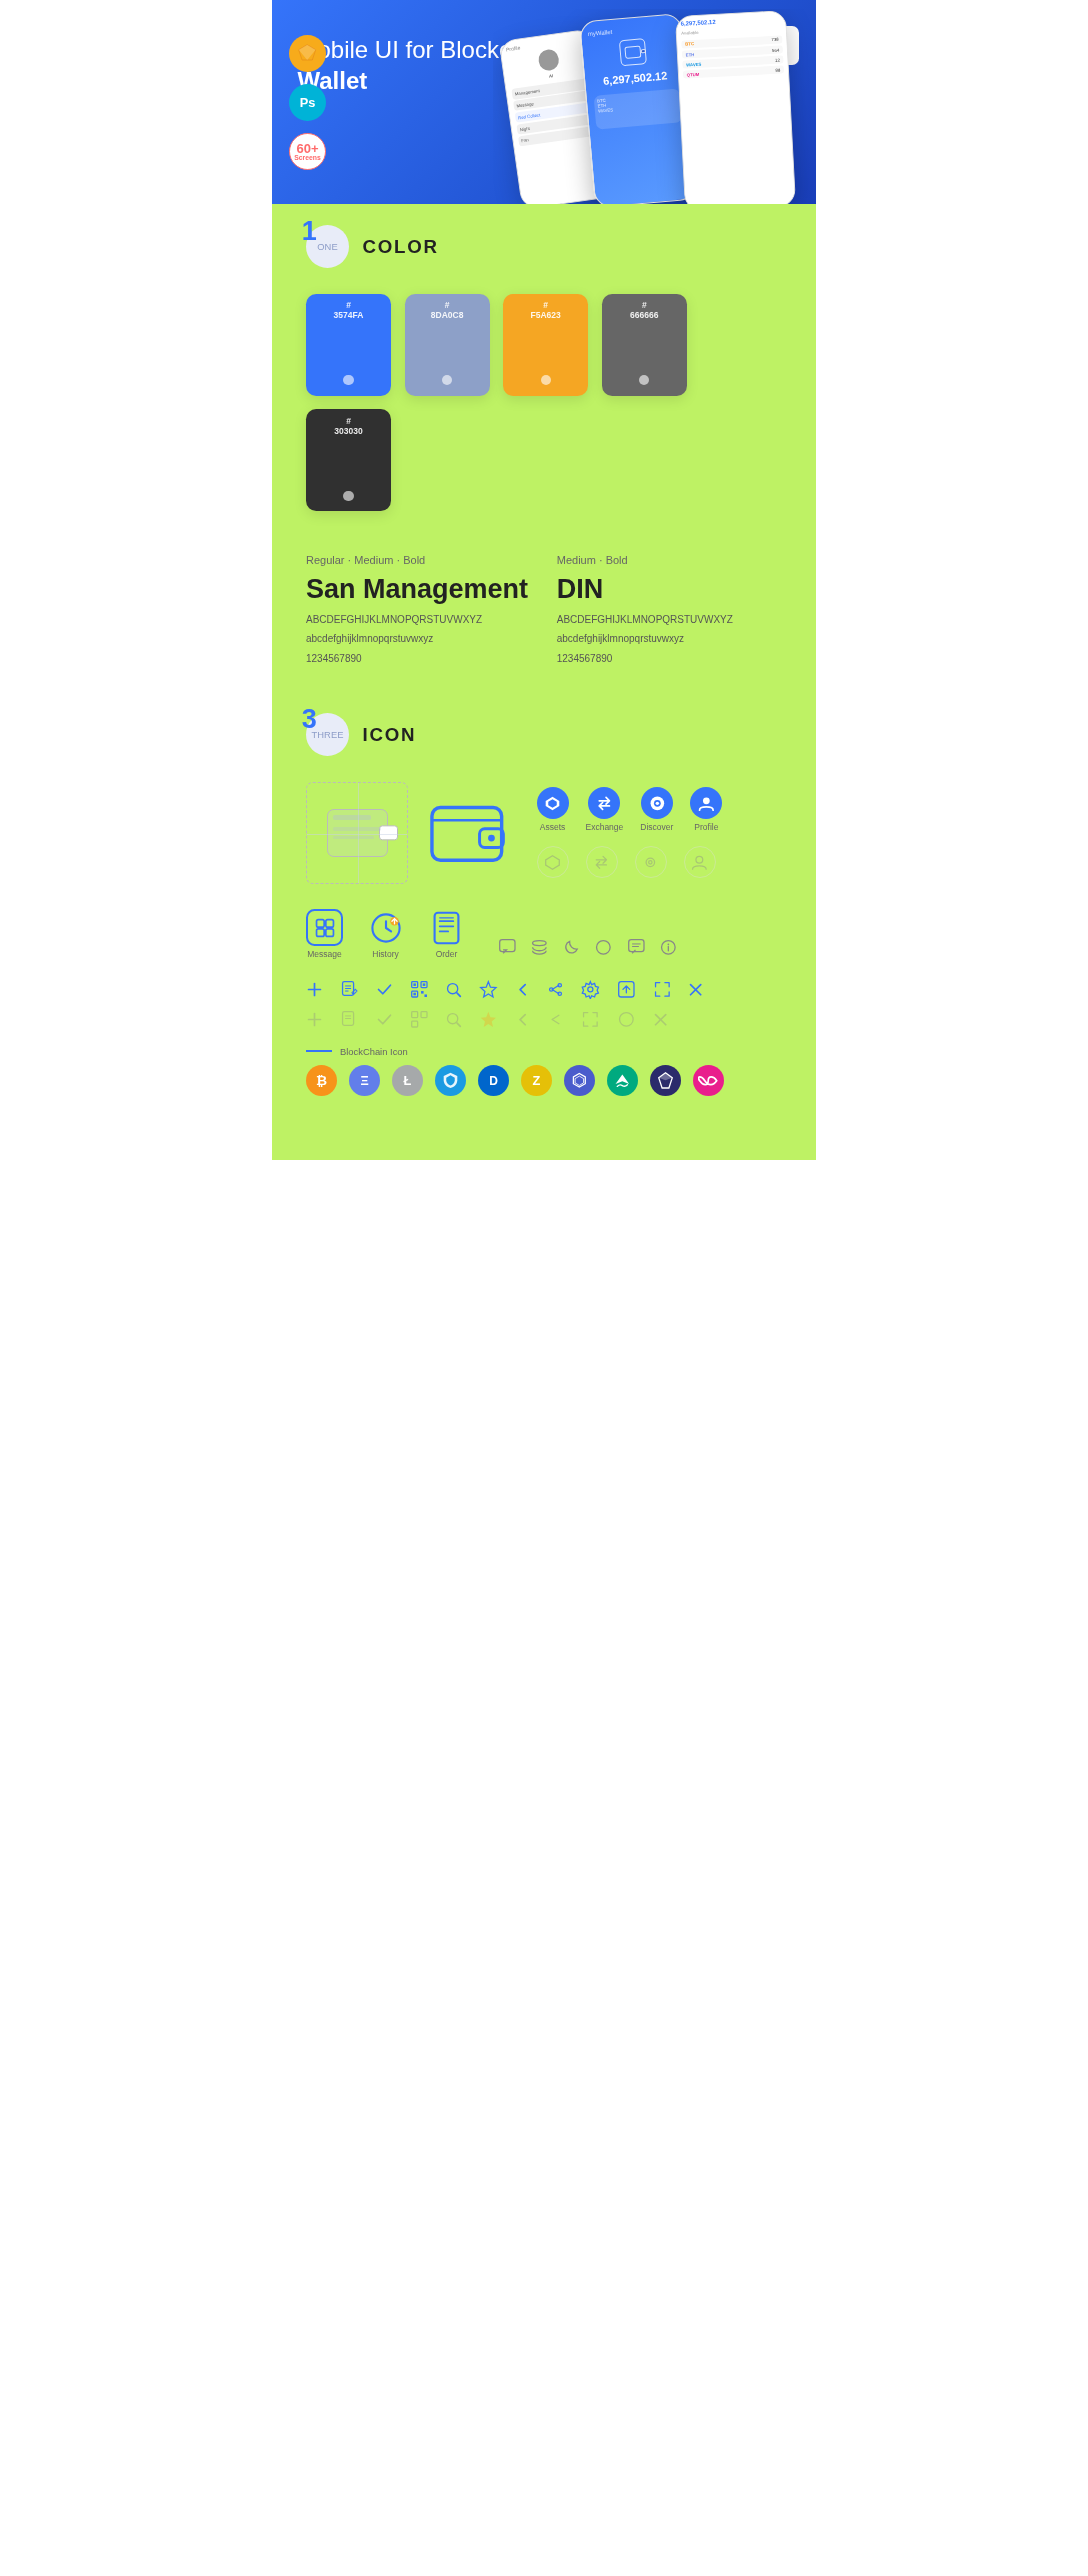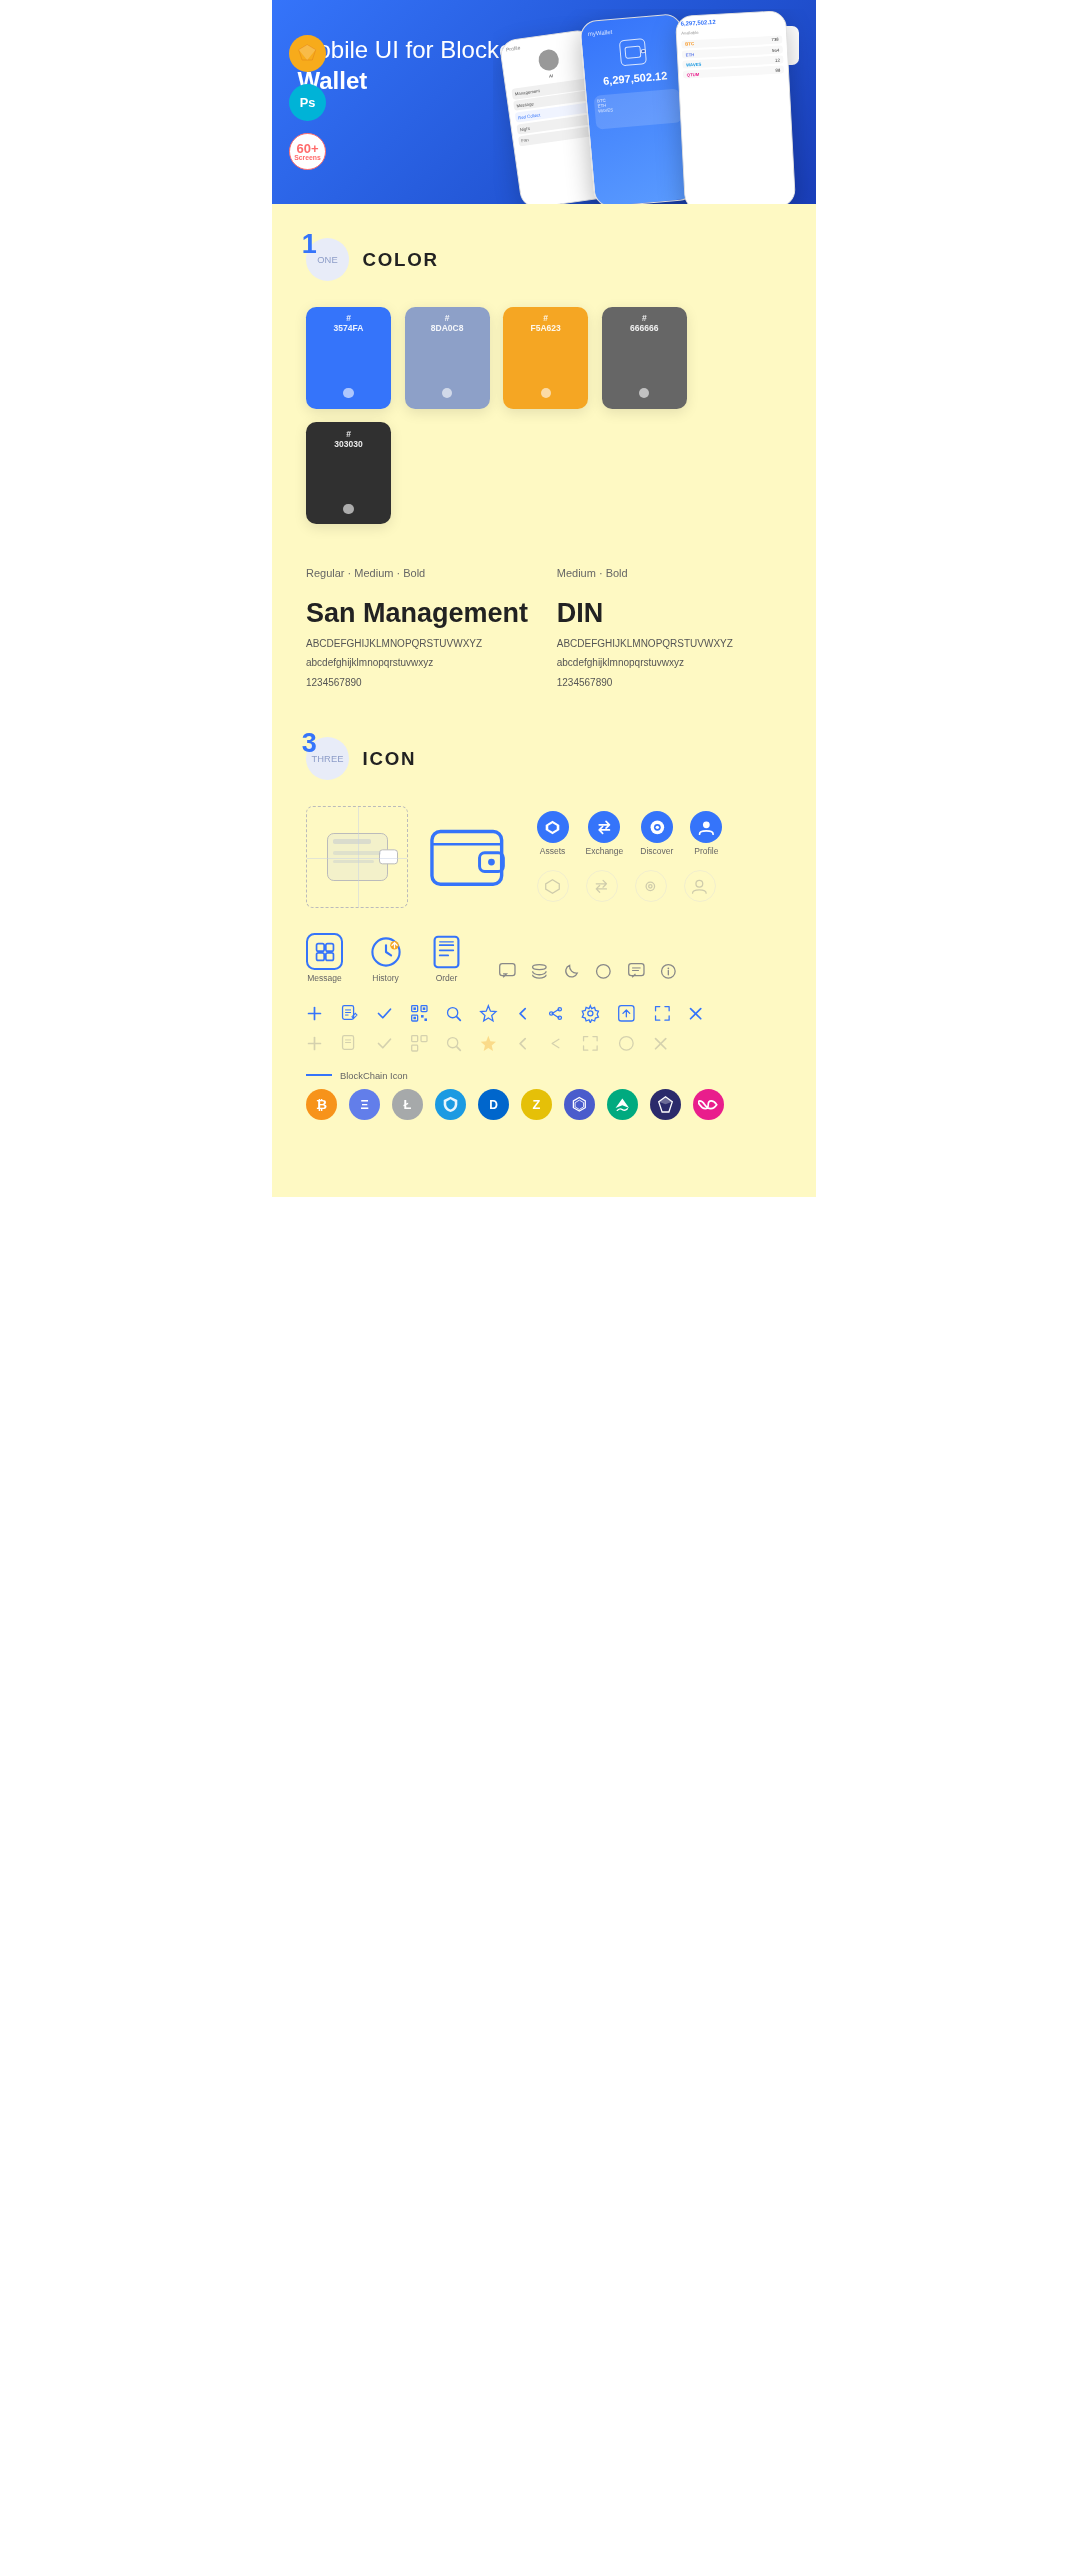--- a/index.html
+++ b/index.html
@@ -95,21 +95,21 @@
       left: 187px;
       top: 4.3px;
       transform: rotate(-3deg);
       background: #fff;
       box-shadow: 0 8.5px 25.5px rgba(0,0,0,0.25);
     }
     .phone-screen { width: 100%; height: 100%; padding: 6.8px 4.3px; }
     .phone-screen-blue { color: #fff; font-size: 6px; padding: 8.5px 6.8px; }
 
     
-    .content { padding: 34px 34px; background: #fef9c3; }
+    .content { padding: 21px 34px; background: #bef264; }
 
     
     .section { margin-bottom: 43px; }
     .section-header { display: flex; align-items: center; gap: 13.6px; margin-bottom: 25.5px; }
     .section-number-container { position: relative; width: 43px; height: 43px; }
     .section-number-bg {
       width: 43px;
       height: 43px;
       border-radius: 50%;
       background: #e8ecf8;
@@ -154,21 +154,21 @@
     }
     .color-dot {
       width: 10.2px;
       height: 10.2px;
       border-radius: 50%;
       background: rgba(255,255,255,0.6);
     }
 
     
     .font-grid { display: grid; grid-template-columns: 1fr 1fr; gap: 25.5px; }
-    .font-family-label { font-size: 11px; color: #666; margin-bottom: 19px; }
+    .font-family-label { font-size: 11px; color: #666; margin-bottom: 8px; }
     .font-name { font-size: 27px; font-weight: 800; color: #222; margin-bottom: 6.8px; }
     .font-name-din { font-size: 27px; font-weight: 700; color: #222; font-family: 'Arial Narrow', 'DIN', Arial, sans-serif; margin-bottom: 6.8px; }
     .font-chars { font-size: 10px; color: #555; margin-bottom: 3.4px; line-height: 1.6; }
     .icon-with-label { display: flex; flex-direction: column; align-items: center; gap: 3.4px; }
     .icon-with-label span { font-size: 8.5px; color: #666; }
 
     .divider-line { display: flex; align-items: center; gap: 8.5px; margin: 13.6px 0 6.8px; }
     .divider-line .line { width: 25.5px; height: 1.7px; background: #3574FA; }
     .divider-line span { font-size: 9.4px; color: #666; }
 

